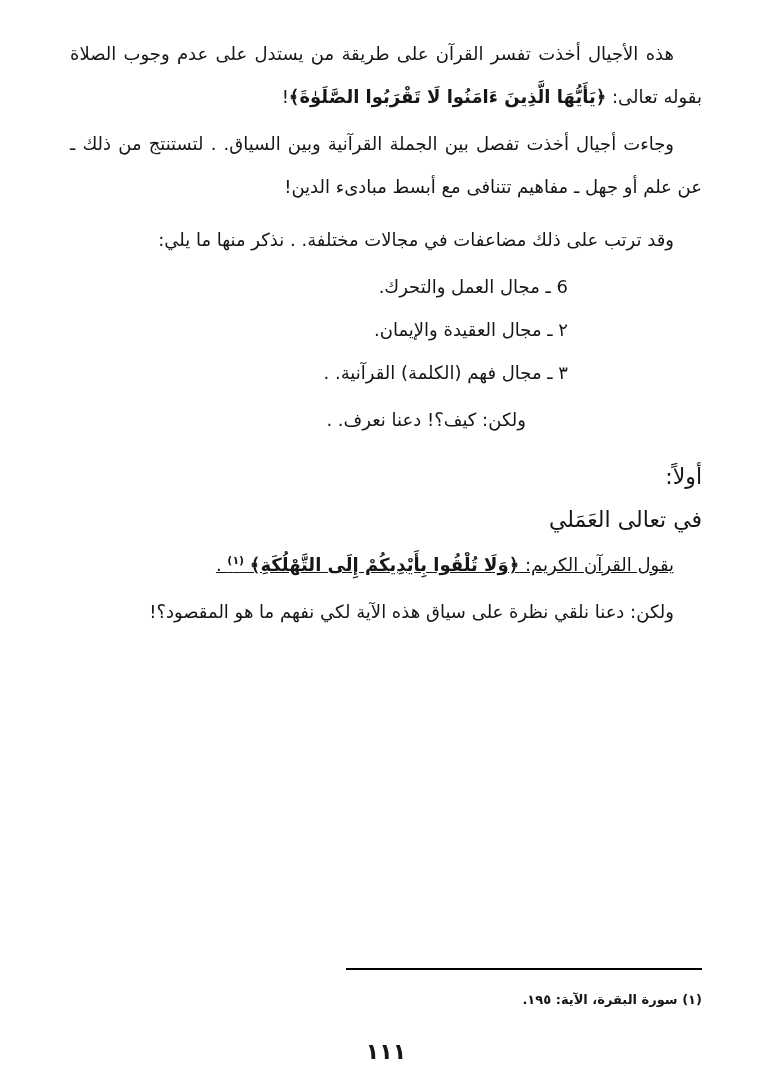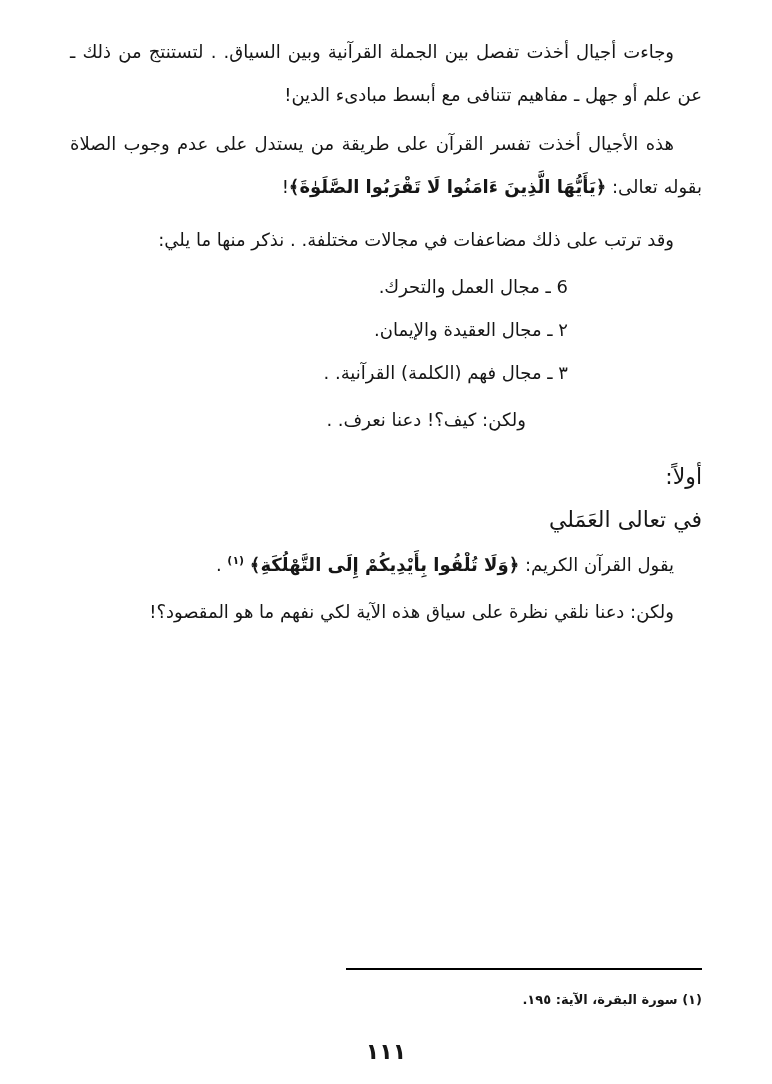--- a/index.html
+++ b/index.html
@@ -16,21 +16,21 @@
     inset: 0;
     padding: 26px 70px 0 70px;
     direction: rtl;
     font-size: 18px;
     line-height: 43px;
   }
   .para {
     text-align: justify;
   }
   .indent { text-indent: 28px; }
-  .m2 { margin-top: 2px; }
+  .m2 { margin-top: 2px; text-decoration: underline; }
   .m4 { margin-top: 4px; }
   .m6 { margin-top: 6px; }
   .m10 { margin-top: 10px; }
   .m14 { margin-top: 14px; }
   .verse {
     font-weight: bold;
     letter-spacing: 0.5px;
   }
   .fn-marker {
     font-size: 11px;
@@ -79,23 +79,23 @@
     font-size: 22px;
     letter-spacing: 2px;
   }
 </style>
 </head>
 <body>
 
 <div class="page">
 
 
+  <p class="para indent m6"><span>هذه الأجيال أخذت تفسر القرآن على طريقة من يستدل على عدم وجوب الصلاة بقوله تعالى: </span><span class="verse">﴿يَأَيُّهَا الَّذِينَ ءَامَنُوا لَا تَقْرَبُوا الصَّلَوٰةَ﴾</span><span>!</span></p>
+
   <p class="para indent m4">وجاءت أجيال أخذت تفصل بين الجملة القرآنية وبين السياق. . لتستنتج من ذلك ـ عن علم أو جهل ـ مفاهيم تتنافى مع أبسط مبادىء الدين!</p>
-
-  <p class="para indent m6"><span>هذه الأجيال أخذت تفسر القرآن على طريقة من يستدل على عدم وجوب الصلاة بقوله تعالى: </span><span class="verse">﴿يَأَيُّهَا الَّذِينَ ءَامَنُوا لَا تَقْرَبُوا الصَّلَوٰةَ﴾</span><span>!</span></p>
 
   <p class="para indent m10">وقد ترتب على ذلك مضاعفات في مجالات مختلفة. . نذكر منها ما يلي:</p>
 
   <p class="para list-line m4">6 ـ مجال العمل والتحرك.</p>
   <p class="para list-line">٢ ـ مجال العقيدة والإيمان.</p>
   <p class="para list-line">٣ ـ مجال فهم (الكلمة) القرآنية. .</p>
 
   <p class="para question-line m4">ولكن: كيف؟! دعنا نعرف. .</p>
 
   <p class="heading m14">أولاً:</p>

